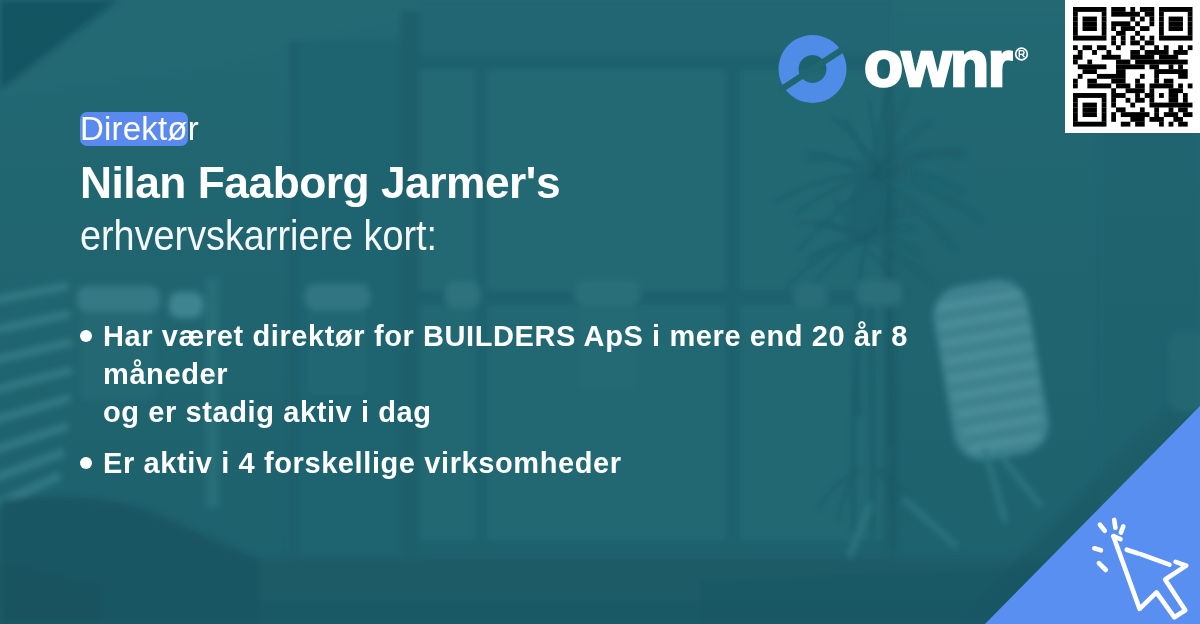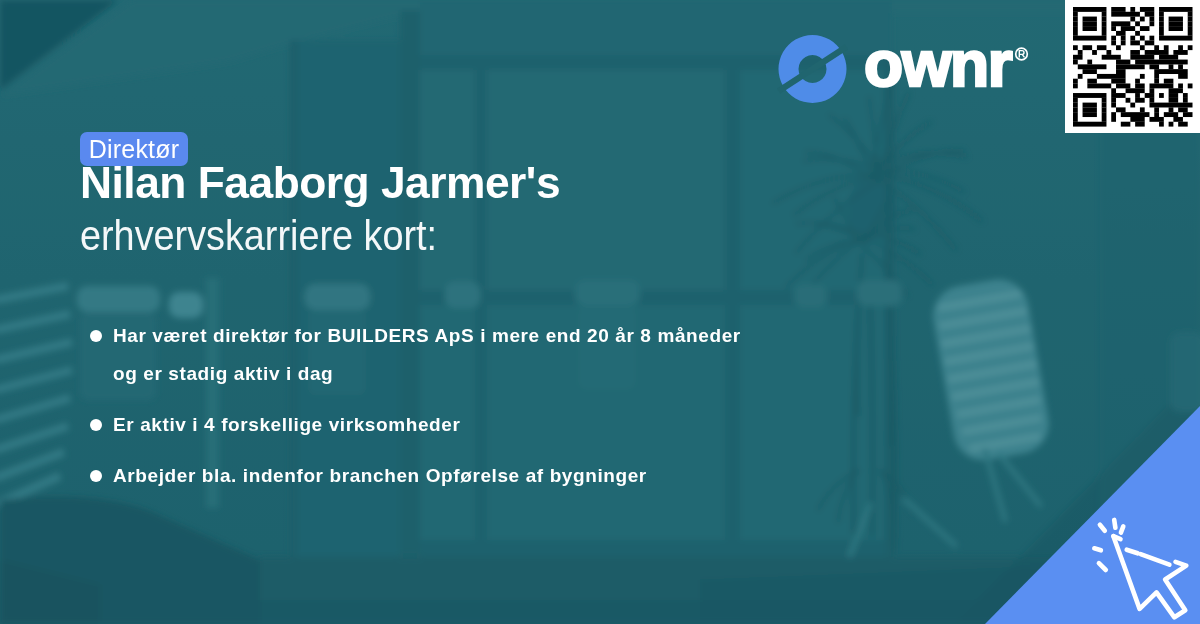--- a/index.html
+++ b/index.html
@@ -1,22 +1,22 @@
 <!DOCTYPE html>
 <html><head>
 <meta charset="utf-8">
 <style>
   html,body{margin:0;padding:0;}
   body{width:1200px;height:624px;overflow:hidden;font-family:"Liberation Sans",sans-serif;}
   .stage{position:relative;width:1200px;height:624px;overflow:hidden;background:#20656f;}
   .bg{position:absolute;left:0;top:0;}
-  .badge{position:absolute;left:80px;top:112px;width:108px;height:34px;background:#5a89ef;border-radius:7px;color:#fff;font-size:25px;line-height:34px;text-align:center;letter-spacing:0.2px;margin-top:20px;}
+  .badge{position:absolute;left:80px;top:112px;width:108px;height:34px;background:#5a89ef;border-radius:7px;color:#fff;font-size:33px;line-height:34px;text-align:center;letter-spacing:0.2px;}
   .h1{position:absolute;left:80px;top:157px;color:#fff;font-size:45px;font-weight:bold;letter-spacing:-0.5px;white-space:nowrap;transform:scaleX(0.985);transform-origin:0 0;}
   .sub{position:absolute;left:80px;top:212px;color:#f4f8f9;font-size:42px;font-weight:normal;white-space:nowrap;transform:scaleX(0.9);transform-origin:0 0;}
-  .bullets{position:absolute;left:90px;top:317px;color:#fff;font-size:19px;font-weight:bold;letter-spacing:0.6px;width:920px;}
+  .bullets{position:absolute;left:80px;top:317px;color:#fff;font-size:29px;font-weight:bold;letter-spacing:0.6px;width:920px;}
   .bullets .item{position:relative;padding-left:23px;line-height:38px;margin-bottom:13px;}
   .bullets .item:before{content:"";position:absolute;left:0;top:13px;width:12px;height:12px;border-radius:50%;background:#fff;}
 </style>
 </head>
 <body>
 <div class="stage">
 
   <svg class="bg" width="1200" height="624" viewBox="0 0 1200 624">
     <defs>
       <filter id="soft" x="-5%" y="-5%" width="110%" height="110%">
@@ -183,21 +183,20 @@
 
   <div class="badge">Direktør</div>
 
   <div class="h1">Nilan Faaborg Jarmer's</div>
 
   <div class="sub">erhvervskarriere kort:</div>
 
   <div class="bullets">
     <div class="item">Har været direktør for BUILDERS ApS i mere end 20 år 8 måneder<br>og er stadig aktiv i dag</div>
     <div class="item">Er aktiv i 4 forskellige virksomheder</div>
-    <div class="item">Arbejder bla. indenfor branchen Opførelse af bygninger</div>
   </div>
 
   <svg class="bg" style="left:770px;top:25px" width="290" height="90" viewBox="0 0 290 90">
 
     <g>
       <path d="M42.5,10 a34,34 0 1 1 -0.01,0 Z M42.5,30 a14,14 0 1 0 0.01,0 Z" fill="#4f8ce8" fill-rule="evenodd"></path>
       <rect x="2" y="40.9" width="81" height="6.2" fill="#20656f" transform="rotate(-33 42.5 44)"></rect>
     </g>
 
     <text x="94" y="61" font-family="Liberation Sans, sans-serif" font-size="64" font-weight="bold" fill="#ffffff" stroke="#ffffff" stroke-width="2.6" letter-spacing="-1.4">ownr</text>

